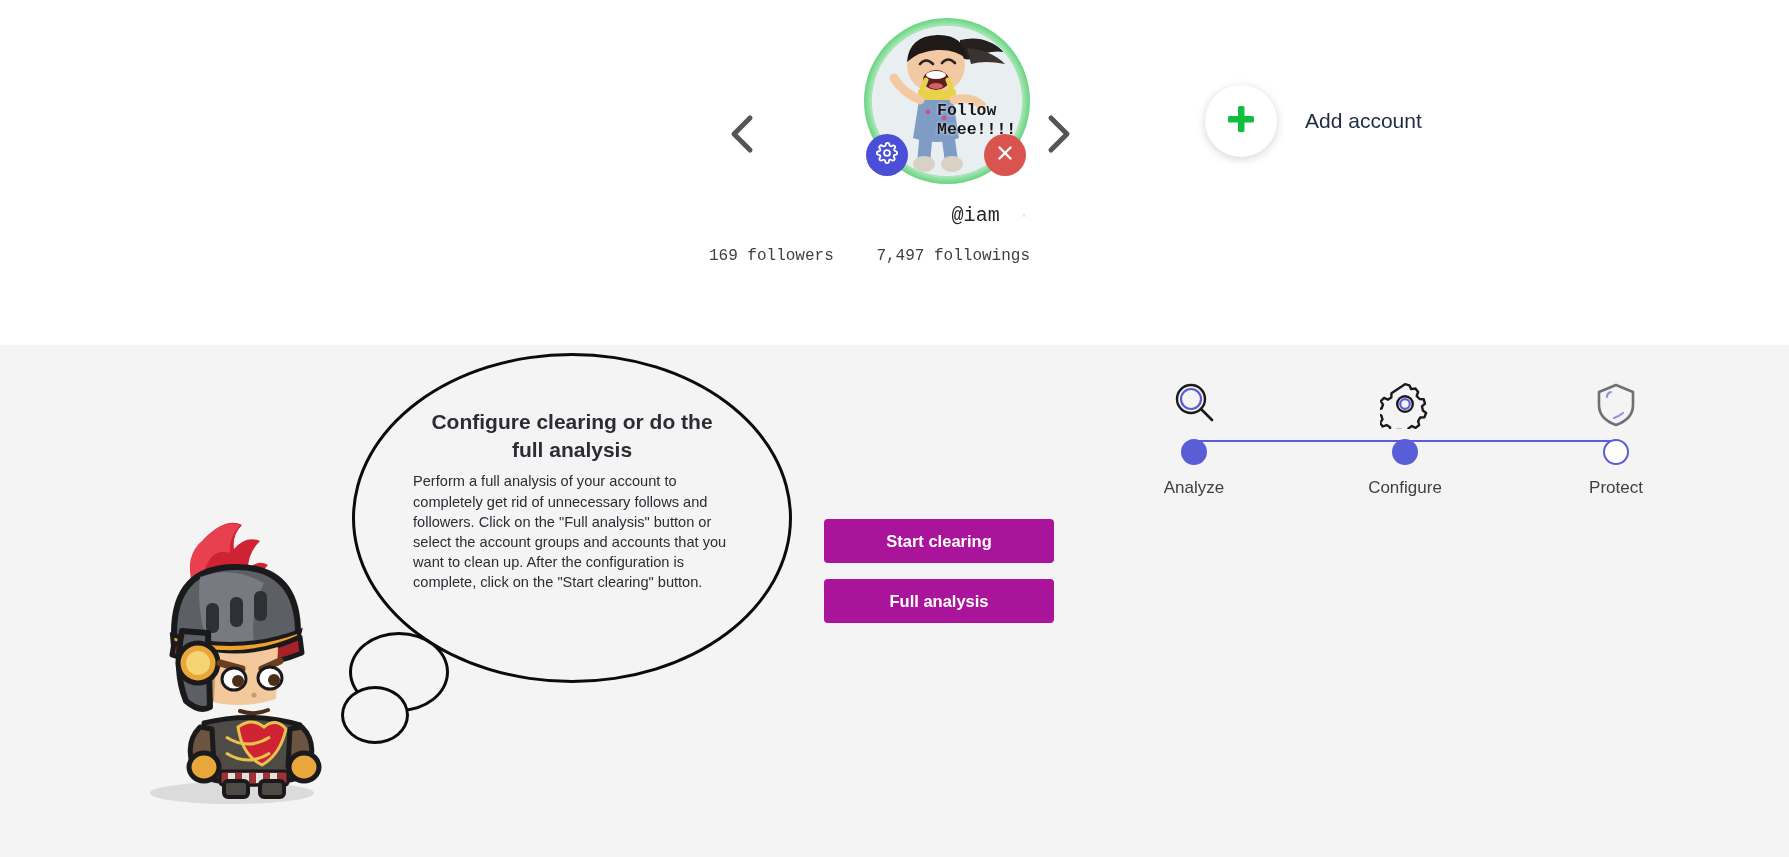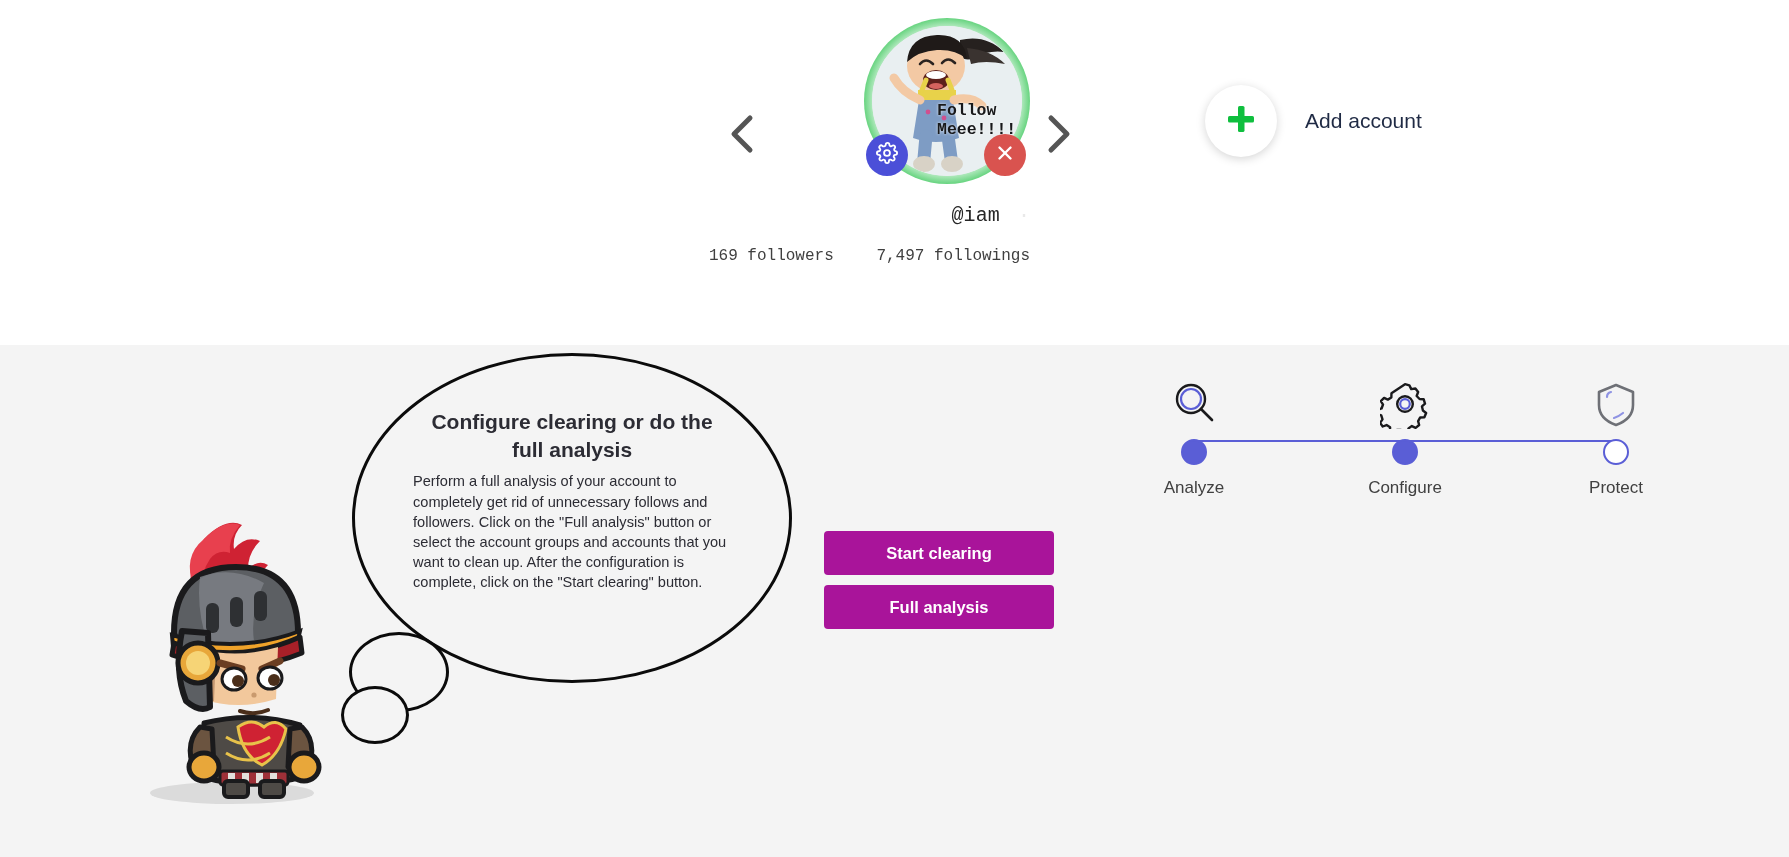--- a/index.html
+++ b/index.html
@@ -225,25 +225,25 @@
     height: 58px;
     border: 3px solid #0b0b0b;
     border-radius: 50%;
     background: #f4f4f4;
   }
 
   
   .actions {
     position: absolute;
     left: 824px;
-    top: 186px;
+    top: 174px;
     width: 230px;
     display: flex;
     flex-direction: column;
-    gap: 10px;
+    gap: 16px;
   }
   .btn-primary {
     width: 230px;
     height: 44px;
     background: #a9149a;
     color: #ffffff;
     font-size: 16.5px;
     font-weight: bold;
     border: none;
     border-radius: 4px;

